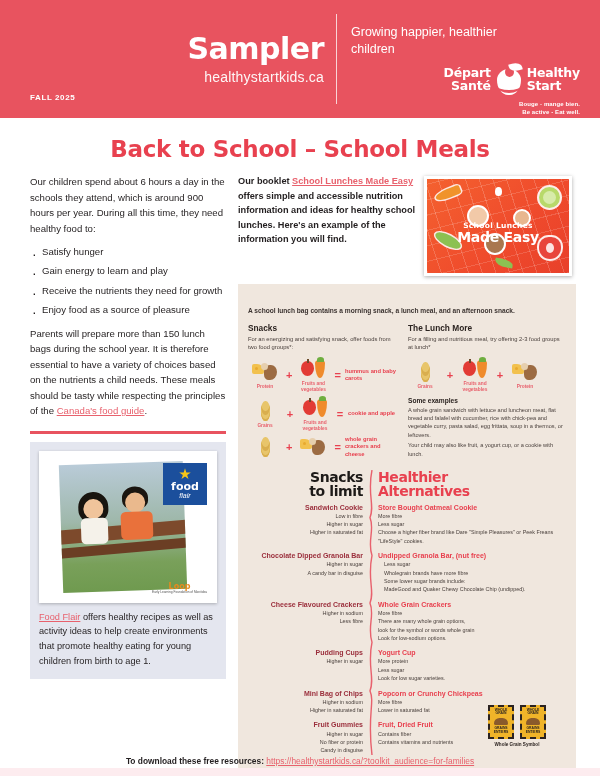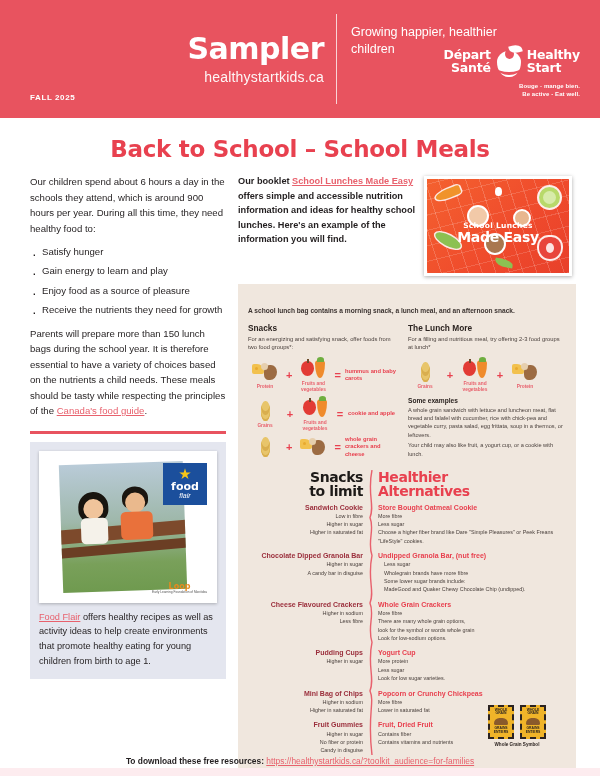--- a/index.html
+++ b/index.html
@@ -47,21 +47,21 @@
   .hdr-divider {
     width: 1px; background: rgba(255,255,255,.75);
     margin: 14px 0 14px 0;
   }
   .hdr-right {
     flex: 1; position: relative; padding: 24px 0 0 14px;
     color:#fff;
   }
   .tagline { font-size: 12.5px; line-height: 1.35; color:#fff; max-width:150px; }
   .logo-block {
-    position:absolute; right: 20px; bottom: 20px;
+    position:absolute; right: 20px; bottom: 2px;
     display:flex; flex-direction: column; align-items: flex-end;
   }
   .logo-row { display:flex; align-items:center; }
   .logo-fr, .logo-en {
     color:#fff; font-family:"DejaVu Sans", sans-serif; font-weight:bold;
     font-size: 12.5px; line-height: 1.02; letter-spacing:-0.2px;
   }
   .logo-fr { text-align:right; padding-right:3px; }
   .logo-en { text-align:left; padding-left:3px; }
   .apple-mark {
@@ -340,22 +340,22 @@
   <div class="page-title">Back to School – School Meals</div>
 
   <div class="content">
 
     <div class="col-left">
       <p class="intro-p">Our children spend about 6 hours a day in the schools they attend, which is around 900 hours per year. During all this time, they need healthy food to:</p>
 
       <ul class="bullets">
         <li>Satisfy hunger</li>
         <li>Gain energy to learn and play</li>
+        <li>Receive the nutrients they need for growth</li>
         <li>Enjoy food as a source of pleasure</li>
-        <li>Receive the nutrients they need for growth</li>
       </ul>
 
       <p class="intro-p"><span>Parents will prepare more than 150 lunch bags during the school year. It is therefore essential to have a variety of choices based on the nutrients a child needs. These meals should be tasty while respecting the principles of the </span><a class="link" href="#">Canada's food guide</a><span>.</span></p>
 
       <div class="ff-divider"></div>
 
       <div class="ff-frame">
         <div class="ff-cover">
           <div class="ff-photo">
             <div class="bench"></div>

